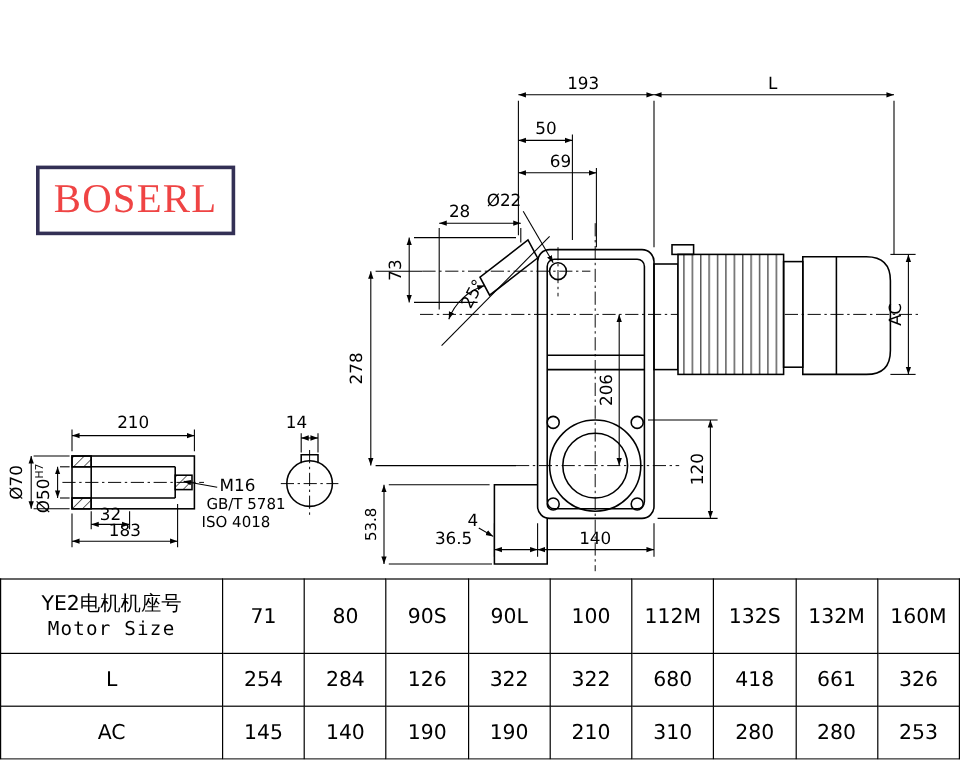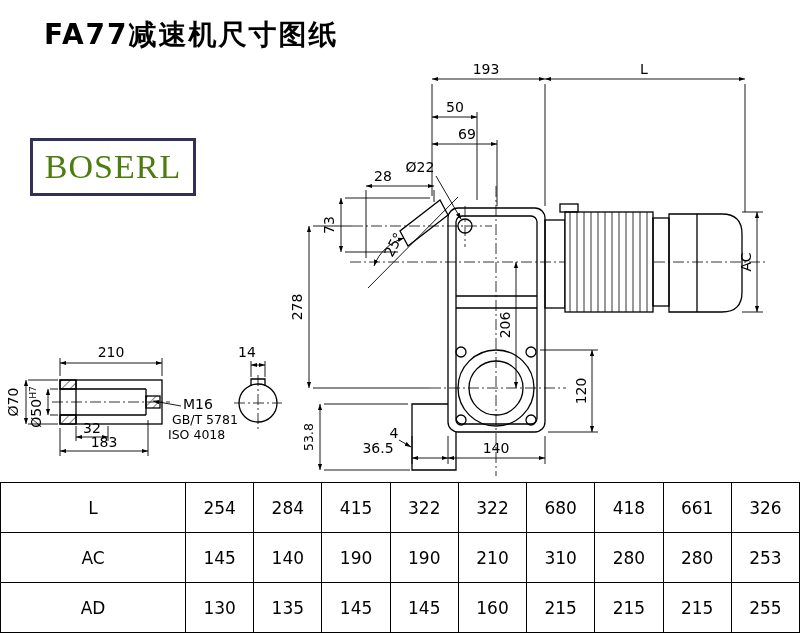--- a/index.html
+++ b/index.html
@@ -1,19 +1,19 @@
 <!DOCTYPE html>
 <html><head>
 <meta charset="utf-8">
 <style>
   html,body{margin:0;padding:0;background:#888;}
   .page{position:relative;width:800px;height:633px;background:#fff;font-family:"DejaVu Sans",sans-serif;overflow:hidden;margin:0 auto;}
   .title{position:absolute;left:44px;top:16px;font-size:28px;font-weight:700;letter-spacing:2px;color:#000;}
   .logo{position:absolute;left:30px;top:138px;width:160px;height:52px;border:3px solid #333055;display:flex;align-items:center;justify-content:center;background:#fff;}
-  .logo span{font-family:"Liberation Serif",serif;font-size:34px;color:#4d7c0f;letter-spacing:1px;}
+  .logo span{font-family:"Liberation Serif",serif;font-size:34px;color:#ef4444;letter-spacing:1px;}
   svg.drawing{position:absolute;left:0;top:0;}
   
   .t{font:14px "DejaVu Sans",sans-serif;fill:#000;text-anchor:middle;}
   .s{font:12.5px "DejaVu Sans",sans-serif;fill:#000;text-anchor:middle;}
   .ts{text-anchor:start;}
   .sup{font-size:9px;}
   .ol{stroke:#000;stroke-width:1.3;fill:none;}
   .dl{stroke:#000;stroke-width:0.9;fill:none;}
   .cl{stroke:#000;stroke-width:0.8;fill:none;stroke-dasharray:11 3 2 3;}
   
@@ -22,21 +22,20 @@
   table.size .hd-cn{font-size:17px;line-height:1.25;}
   table.size .hd-en{font-family:"DejaVu Sans Mono",monospace;font-size:16px;line-height:1.25;letter-spacing:1px;}
   table.size tr.hdr{height:48px;}
   table.size tr.data{height:34px;}
 </style>
 </head>
 <body>
 
 <div class="page">
 
-  <div class="title">FA77减速机尺寸图纸</div>
 
   <div class="logo">
     <span>BOSERL</span>
   </div>
 
   <svg class="drawing" width="800" height="482" viewBox="0 0 800 482">
     <defs>
       <marker id="arr" viewBox="0 0 10 10" refX="10" refY="5" markerWidth="7" markerHeight="7" orient="auto-start-reverse">
         <path d="M0,1.5 L10,5 L0,8.5 Z" fill="#000"></path>
       </marker>
@@ -199,52 +198,55 @@
         <col>
         <col>
         <col>
         <col>
         <col>
         <col>
         <col>
         <col>
     </colgroup>
     <tbody>
+      <tr class="hdr">
+        <th>
+          <div class="hd-cn">YE2电机机座号</div>
+          <div class="hd-en">Motor Size</div>
+        </th>
+        <th>71</th>
+        <th>80</th>
+        <th>90S</th>
+        <th>90L</th>
+        <th>100</th>
+        <th>112M</th>
+        <th>132S</th>
+        <th>132M</th>
+        <th>160M</th>
+      </tr>
       <tr class="data">
         <th>L</th>
         <td>254</td>
         <td>284</td>
-        <td>415</td>
+        <td>126</td>
         <td>322</td>
         <td>322</td>
         <td>680</td>
         <td>418</td>
         <td>661</td>
         <td>326</td>
       </tr>
       <tr class="data">
         <th>AC</th>
         <td>145</td>
         <td>140</td>
         <td>190</td>
         <td>190</td>
         <td>210</td>
         <td>310</td>
         <td>280</td>
         <td>280</td>
         <td>253</td>
       </tr>
-      <tr class="data">
-        <th>AD</th>
-        <td>130</td>
-        <td>135</td>
-        <td>145</td>
-        <td>145</td>
-        <td>160</td>
-        <td>215</td>
-        <td>215</td>
-        <td>215</td>
-        <td>255</td>
-      </tr>
     </tbody>
   </table>
 
 </div>
 
 </body></html>

